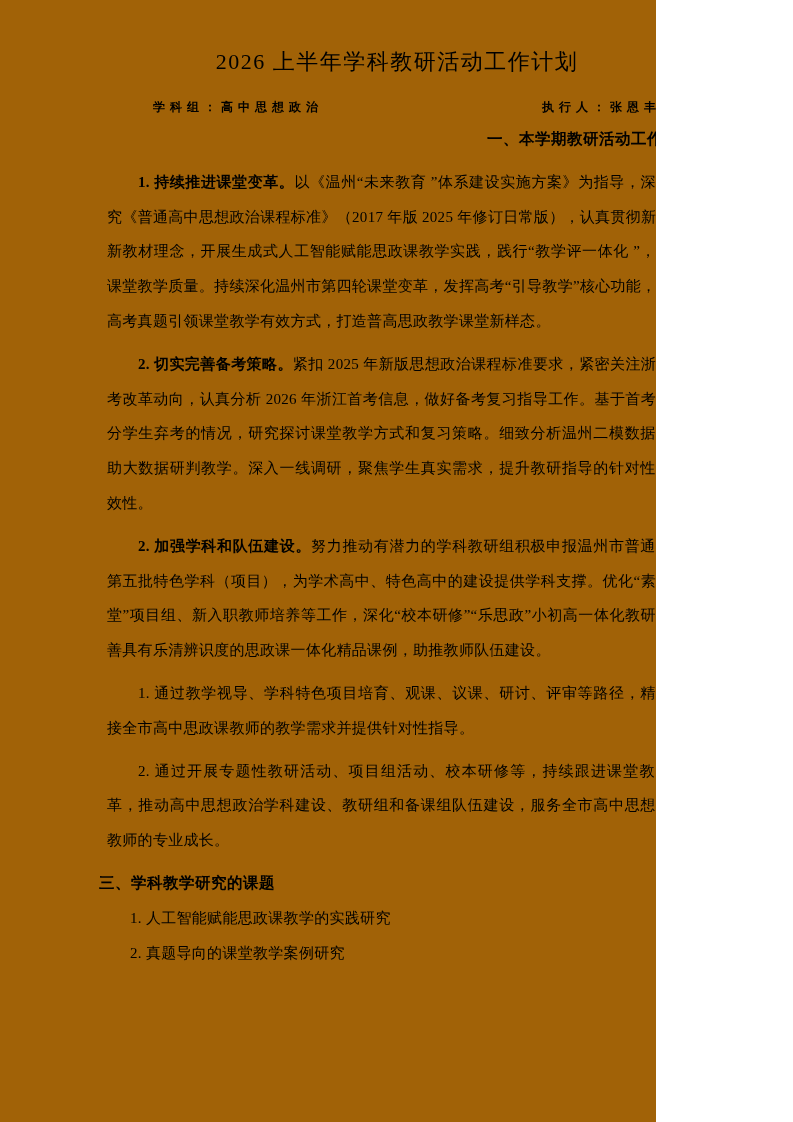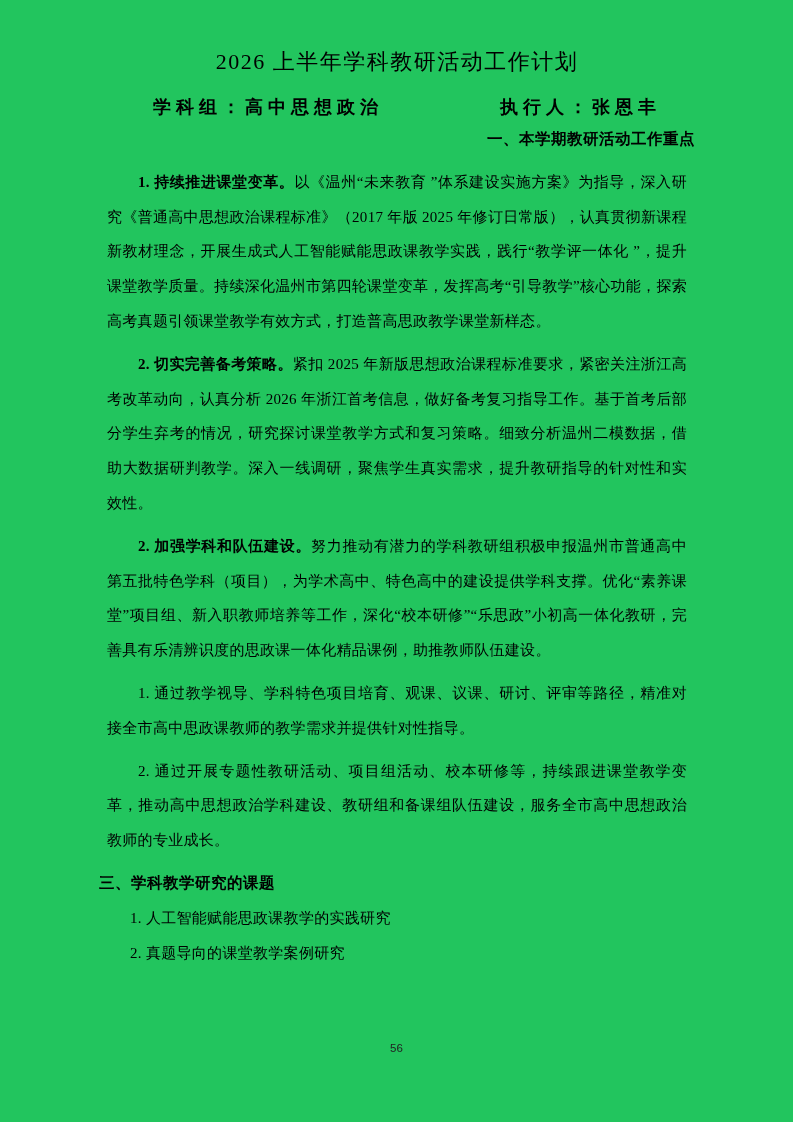--- a/index.html
+++ b/index.html
@@ -2,23 +2,23 @@
 <html><head>
 <meta charset="utf-8">
 <style>
   html, body {
     margin: 0;
     padding: 0;
     background: #ffffff;
   }
   .page {
     position: relative;
-    width: 793px;
+    width: 656px;
     height: 1122px;
-    background: #22c55e;
+    background: #a16207;
     color: #000000;
     font-family: "Liberation Serif", "DejaVu Serif", serif;
     overflow: hidden;
   }
   .content {
     position: absolute;
     left: 99px;
     top: 46px;
     width: 596px;
   }
@@ -29,21 +29,21 @@
     line-height: 32px;
     text-align: center;
     letter-spacing: 1.5px;
     font-family: "Liberation Serif", "DejaVu Serif", serif;
   }
   .meta-row {
     display: flex;
     justify-content: space-between;
     margin-top: 16px;
     padding: 0 34px 0 54px;
-    font-size: 18px;
+    font-size: 12px;
     font-weight: 700;
     letter-spacing: 5px;
     line-height: 26px;
   }
   .sec-heading {
     margin: 2px 0 0 0;
     font-family: "Liberation Sans", "DejaVu Sans", sans-serif;
     font-size: 15.5px;
     font-weight: 700;
     line-height: 34.8px;
@@ -111,14 +111,13 @@
     <section>
       <h2 class="sec-heading">三、学科教学研究的课题</h2>
 
       <p class="list-para">1. 人工智能赋能思政课教学的实践研究</p>
 
       <p class="list-para">2. 真题导向的课堂教学案例研究</p>
     </section>
 
   </div>
 
-  <div class="page-number">56</div>
 </div>
 
 </body></html>

